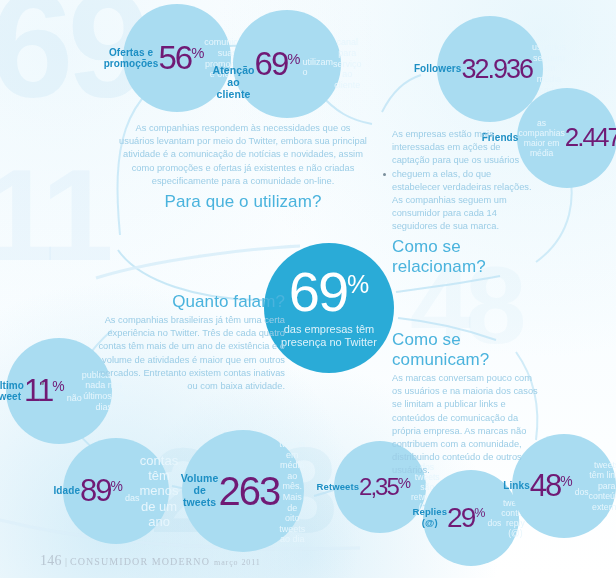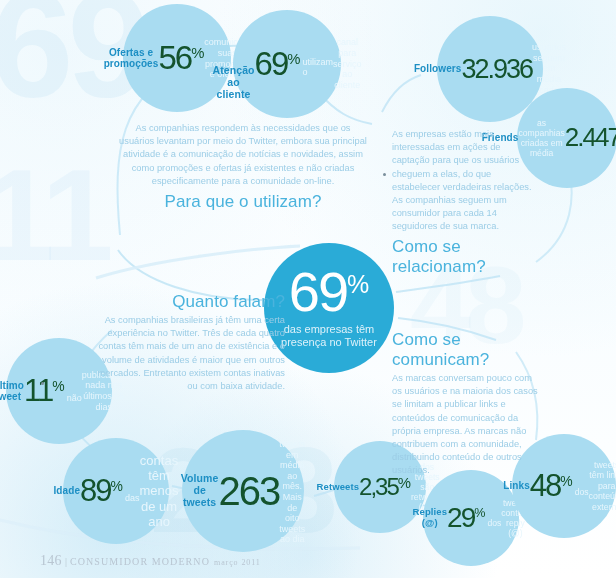--- a/index.html
+++ b/index.html
@@ -52,21 +52,21 @@
     box-sizing:border-box;
     color:#ffffff;
   }
   .bubble .b-title{
     color:#1d8fc4;
     font-weight:700;
     line-height:1.12;
     letter-spacing:.1px;
   }
   .bubble .b-figure{
-    color:#14532d;
+    color:#701a75;
     font-weight:300;
     line-height:.92;
     letter-spacing:-2px;
     display:inline-block;
   }
   .bubble .b-figure .unit{
     font-size:.45em;
     letter-spacing:0;
     vertical-align:top;
     position:relative;
@@ -191,21 +191,21 @@
   <div class="bubble" style="left:437px;top:16px;width:106px;height:106px;">
     <div class="b-title" style="font-size:10px;">Followers</div>
     <div class="b-figure" style="font-size:27px;margin-top:1px;">
       <span>32.936</span>
     </div>
     <div class="b-desc" style="font-size:9px;width:94px;margin-top:10px;">usuários seguem em média cada marca</div>
   </div>
 
   <div class="bubble" style="left:517px;top:88px;width:100px;height:100px;">
     <div class="b-title" style="font-size:10px;">Friends</div>
-    <div class="b-desc" style="font-size:8.6px;width:92px;">as companhias criadas em média</div>
+    <div class="b-desc" style="font-size:8.6px;width:92px;">as companhias maior em média</div>
     <div class="b-figure" style="font-size:26px;">
       <span>2.447</span>
     </div>
     <div class="b-desc" style="font-size:8.6px;width:90px;">usuários</div>
   </div>
 
   <div class="bubble" style="left:6px;top:338px;width:106px;height:106px;align-items:center;">
     <div class="b-title" style="font-size:10px;">Último tweet</div>
     <div class="figrow">
       <div class="b-figure" style="font-size:31px;">

